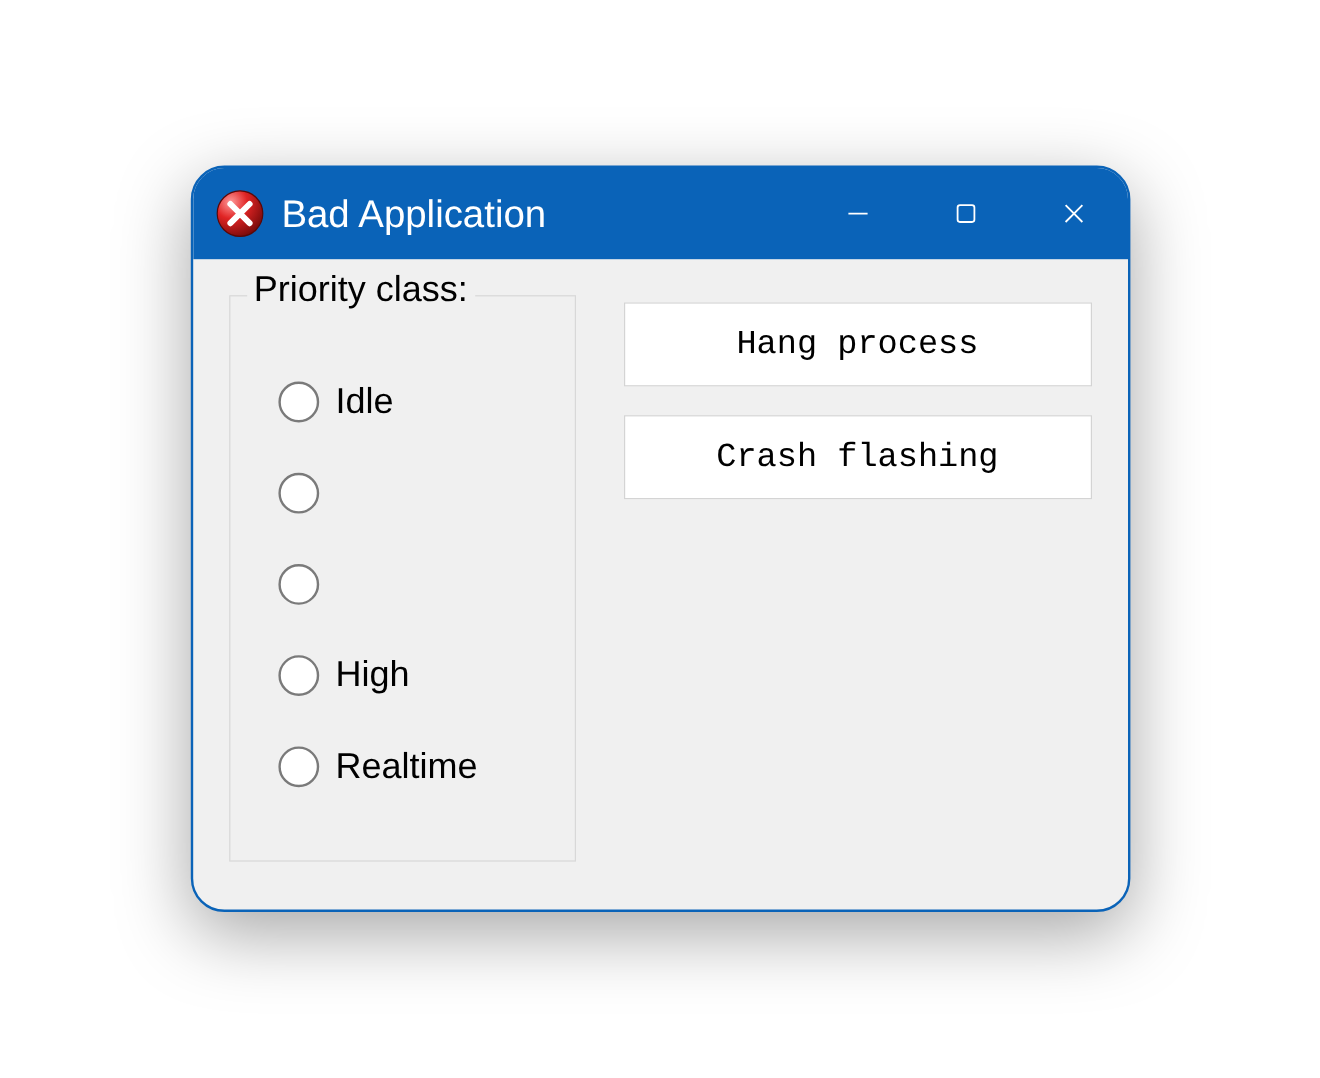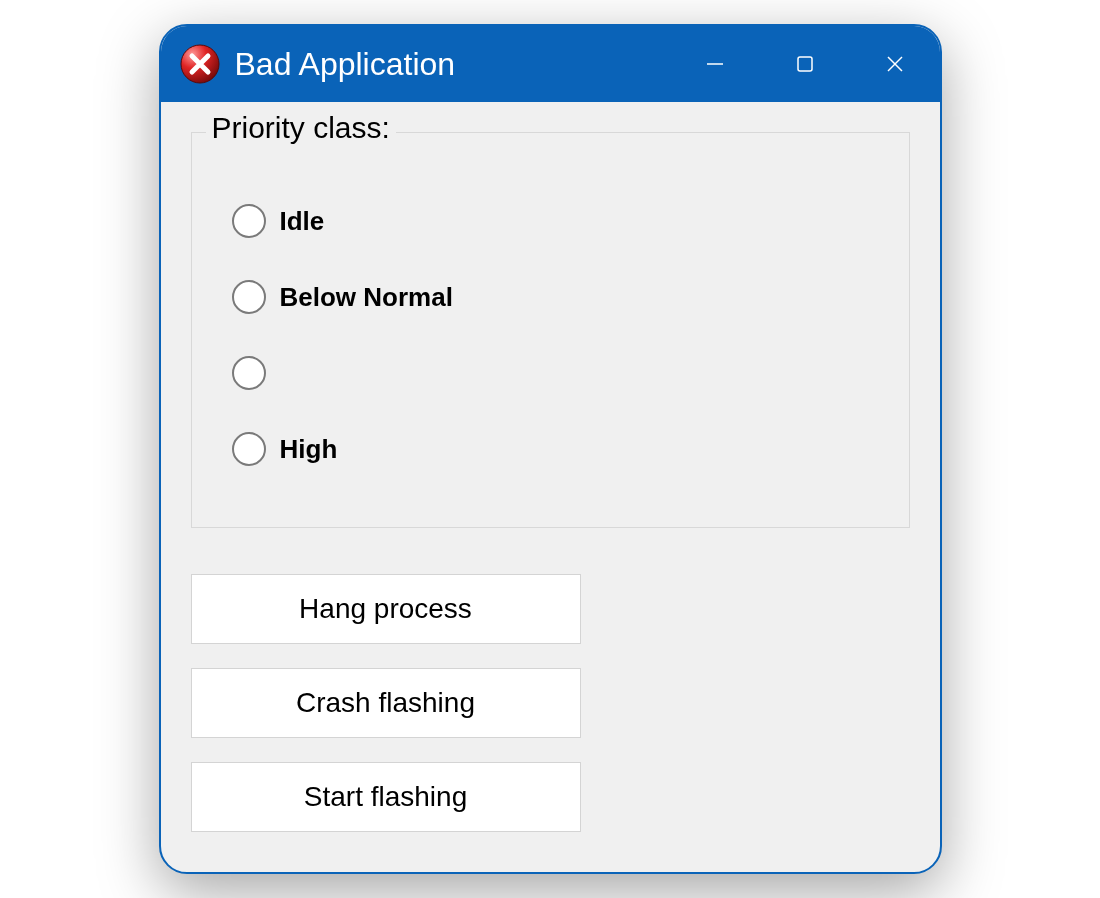--- a/index.html
+++ b/index.html
@@ -47,21 +47,20 @@
     display: flex;
     align-items: center;
     justify-content: center;
     color: #ffffff;
   }
   .winbtn svg { display: block; }
   .client {
     padding: 30px 30px 40px 30px;
     display: flex;
     gap: 40px;
-    flex-direction: column;
   }
   .groupbox {
     flex: 1;
     border: 1px solid #d8d8d8;
     position: relative;
     padding: 50px 28px 40px 40px;
     background: #f0f0f0;
   }
   .groupbox .legend {
     position: absolute;
@@ -70,24 +69,23 @@
     background: #f0f0f0;
     padding: 0 6px;
     font-size: 30px;
     color: #000000;
   }
   .radio-row {
     display: flex;
     align-items: center;
     gap: 14px;
     height: 76px;
-    font-size: 26px;
+    font-size: 30px;
     color: #000000;
     cursor: default;
-    font-weight: bold;
   }
   .radio-outer {
     width: 34px;
     height: 34px;
     border: 2px solid #7a7a7a;
     border-radius: 50%;
     display: flex;
     align-items: center;
     justify-content: center;
     background: #ffffff;
@@ -115,21 +113,21 @@
   .btn {
     height: 70px;
     background: #ffffff;
     border: 1px solid #d4d4d4;
     font-size: 28px;
     color: #000000;
     display: flex;
     align-items: center;
     justify-content: center;
     cursor: default;
-    font-family: Liberation Sans, sans-serif;
+    font-family: Liberation Mono, monospace;
   }
   .btn.gap-above { margin-top: 24px; }
   .btn.close {
     border: 1px solid #0a6fce;
     width: 250px;
     align-self: flex-end;
     margin-top: 64px;
   }
 </style>
 </head>
@@ -175,32 +173,34 @@
 
     <div class="groupbox">
       <div class="legend">Priority class:</div>
 
       <div class="radio-row">
         <span class="radio-outer"></span>
         <span>Idle</span>
       </div>
       <div class="radio-row">
         <span class="radio-outer"></span>
-        <span>Below Normal</span>
       </div>
       <div class="radio-row">
         <span class="radio-outer"></span>
       </div>
       <div class="radio-row">
         <span class="radio-outer"></span>
         <span>High</span>
+      </div>
+      <div class="radio-row">
+        <span class="radio-outer"></span>
+        <span>Realtime</span>
       </div>
     </div>
 
     <div class="button-col">
       <button class="btn">Hang process</button>
       <button class="btn">Crash flashing</button>
-      <button class="btn">Start flashing</button>
     </div>
 
   </div>
 
 </div>
 
 </body></html>

